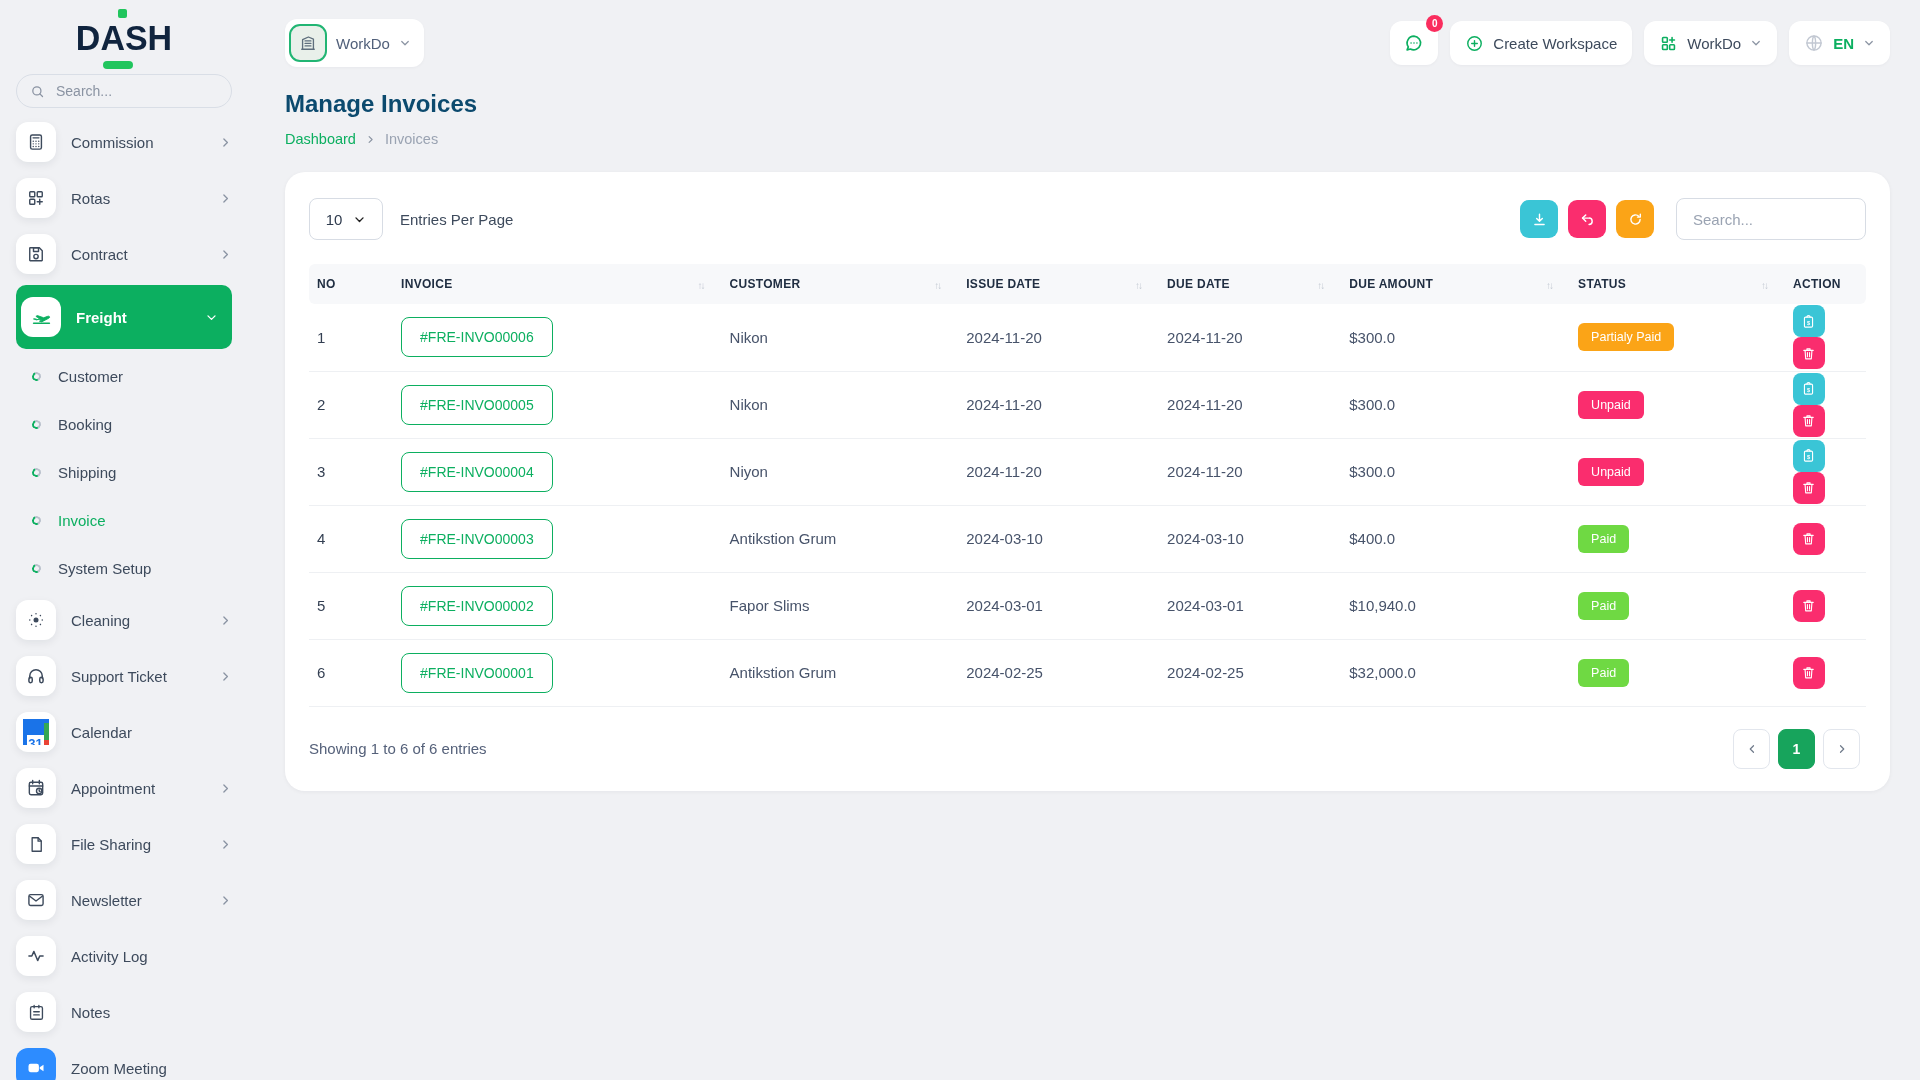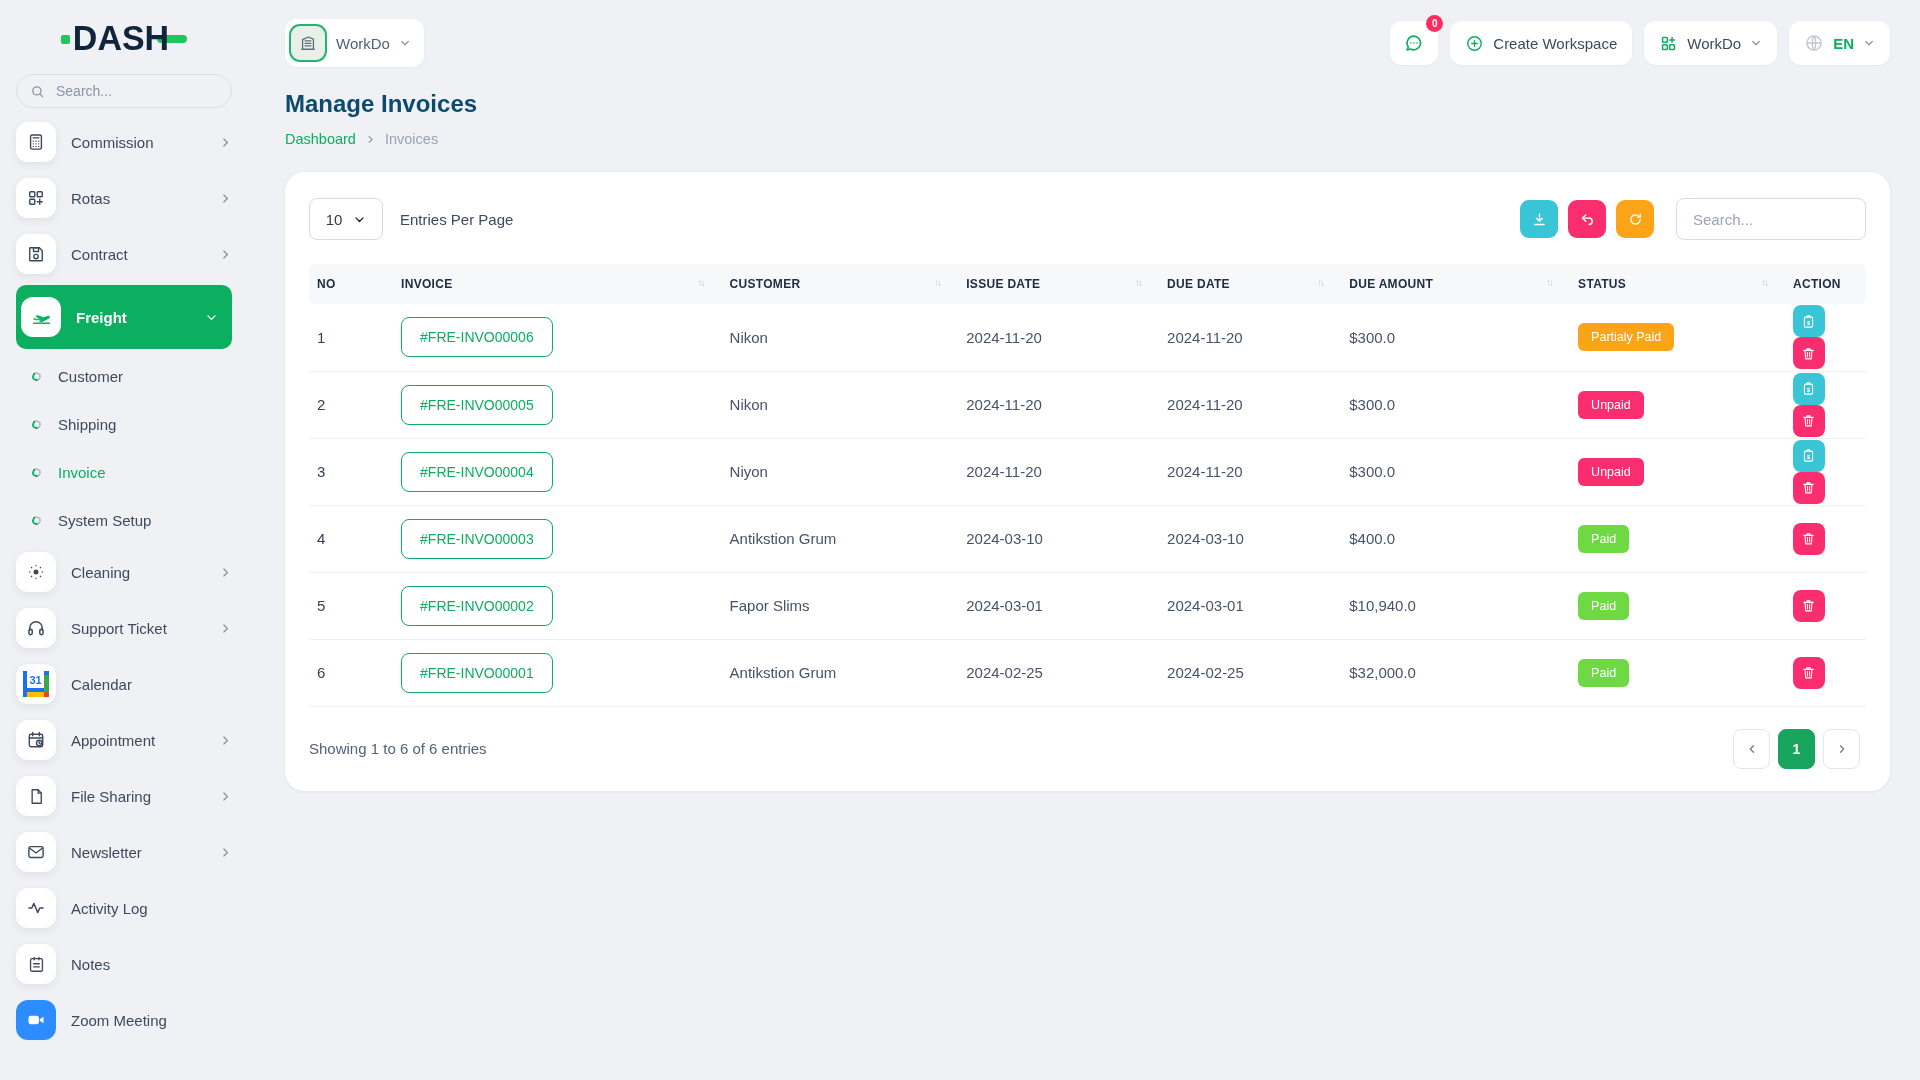--- a/index.html
+++ b/index.html
@@ -12,21 +12,21 @@
   }
   svg { display:block; }
 
   
   .sidebar {
     position:fixed; left:0; top:0; width:240px; height:1080px;
     padding:0 8px 0 16px; background:#f0f1f4; z-index:5;
   }
   .logo-wrap { height:74px; display:flex; align-items:center; justify-content:center; }
   .logo { display:flex; align-items:center; font-weight:800; font-size:34px;
-          color:#10243e; letter-spacing:0px; }
+          color:#10243e; letter-spacing:0px;flex-direction:column; }
   .logo .logo-dot { width:9px; height:9px; background:#21c55d; border-radius:2px; margin-right:3px; margin-top:4px; }
   .logo .logo-dash { width:30px; height:8px; background:#21c55d; border-radius:4px; margin-left:-12px; margin-top:4px; }
   .logo .logo-txt { font-style:normal; transform:scaleY(1.05); }
 
   .side-search {
     display:flex; align-items:center; gap:9px; height:34px;
     border:1px solid #d9dee6; border-radius:18px; padding:0 13px; color:#8a93a2;
   }
   .side-search input {
     border:none; outline:none; background:transparent; width:100%;
@@ -61,23 +61,23 @@
     border:2px solid #b9c1cc; border-bottom-color:#0caf60; border-left-color:#0caf60;
     transform:rotate(20deg);
   }
   .sub-item.active { color:#0caf60; }
 
   .zoom-box { background:#2d8cff; box-shadow:none; }
   .gcal { position:relative; width:26px; height:26px; background:#1a73e8; overflow:hidden; }
   .gcal .g-right { position:absolute; right:0; top:4px; width:5px; height:22px; background:#34a853; }
   .gcal .g-bottom { position:absolute; left:4px; bottom:0; width:17px; height:5px; background:#fbbc04; }
   .gcal .g-corner { position:absolute; right:0; bottom:0; width:5px; height:5px; background:#ea4335; }
-  .gcal .g-center { position:absolute; left:4px; top:0; width:17px; height:17px; background:#ffffff;
+  .gcal .g-center { position:absolute; left:4px; top:16px; width:17px; height:17px; background:#ffffff;
     display:flex; align-items:center; justify-content:center;
-    font-size:11px; font-weight:700; color:#1a73e8; }
+    font-size:13px; font-weight:700; color:#1a73e8; }
 
   
   .main { margin-left:240px; width:1680px; }
 
   .topbar { height:72px; display:flex; align-items:center; padding:14px 30px 0 45px; }
   .pill {
     background:#ffffff; border-radius:12px; height:44px;
     display:flex; align-items:center; gap:9px; padding:0 15px;
     box-shadow:0 1px 3px rgba(16,24,40,.04); cursor:pointer;
     font-size:15px; color:#51607a;
@@ -133,21 +133,21 @@
   }
   .tbl-search::placeholder { color:#9aa3b2; }
 
   table.inv { width:100%; border-collapse:collapse; table-layout:fixed; margin-top:24px; }
   thead th {
     background:#f7f8fa; height:40px; text-align:left; padding:0 8px;
     font-size:12px; font-weight:700; color:#202e42; letter-spacing:.3px;
   }
   thead th:first-child { border-radius:6px 0 0 6px; }
   thead th:last-child { border-radius:0 6px 6px 0; }
-  th .th-inner { display:flex; align-items:flex-start; }
+  th .th-inner { display:flex; align-items:flex-end; }
   th .sort { margin-left:auto; color:#c3c9d3; font-size:10px; letter-spacing:-2px; padding-right:10px; font-weight:400; }
   tbody td { height:67px; border-bottom:1px solid #eef0f3; padding:0 8px; font-size:15px; color:#47536a; }
   tbody td.no-cell { color:#333f52; }
 
   .inv-btn {
     display:inline-block; border:1px solid #0caf60; color:#0caf60; background:#fff;
     border-radius:8px; padding:11px 18px; font-size:14px; cursor:pointer; font-family:inherit;
   }
   .badge {
     display:inline-block; color:#fff; font-size:12.5px; font-weight:400;
@@ -253,20 +253,24 @@
       <span class="chev">
           <svg width="13" height="13" viewBox="0 0 24 24" fill="none" stroke="currentColor" stroke-width="2.4" stroke-linecap="round" stroke-linejoin="round">
             <path d="M5.5 9 12 15.5 18.5 9"></path>
           </svg>
         </span>
     </div>
 
     <div class="sub-item">
       <span class="sub-dot"></span>
       <span>Customer</span>
+    </div>
+    <div class="sub-item">
+      <span class="sub-dot"></span>
+      <span>Booking</span>
     </div>
     <div class="sub-item">
       <span class="sub-dot"></span>
       <span>Shipping</span>
     </div>
     <div class="sub-item active">
       <span class="sub-dot"></span>
       <span>Invoice</span>
     </div>
     <div class="sub-item">

